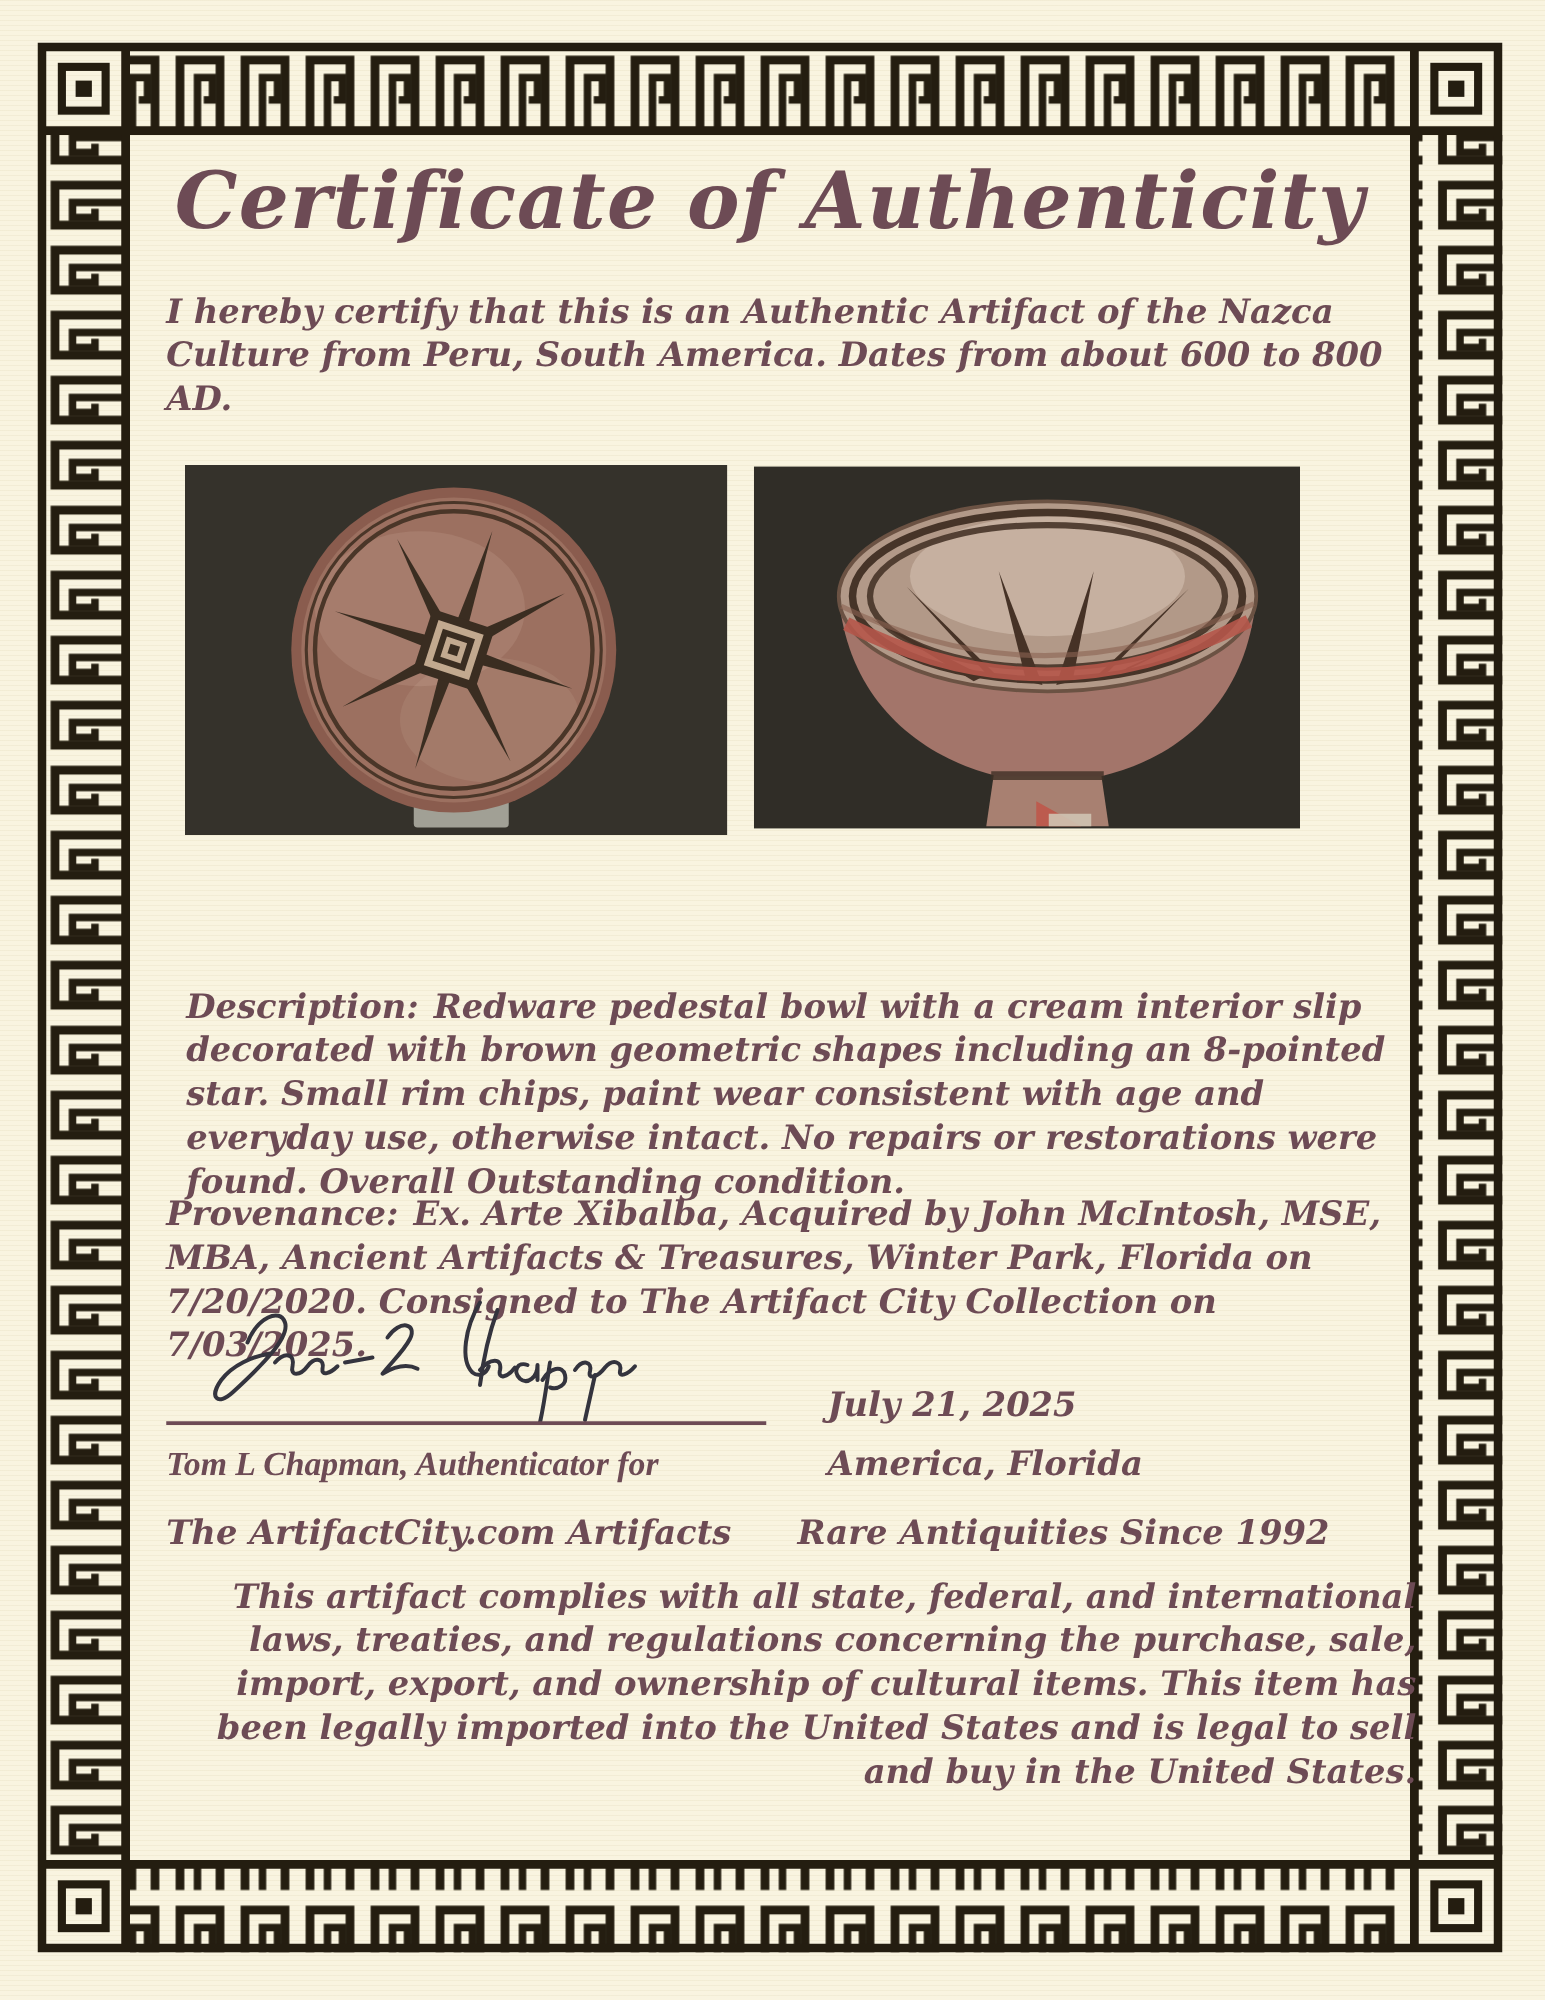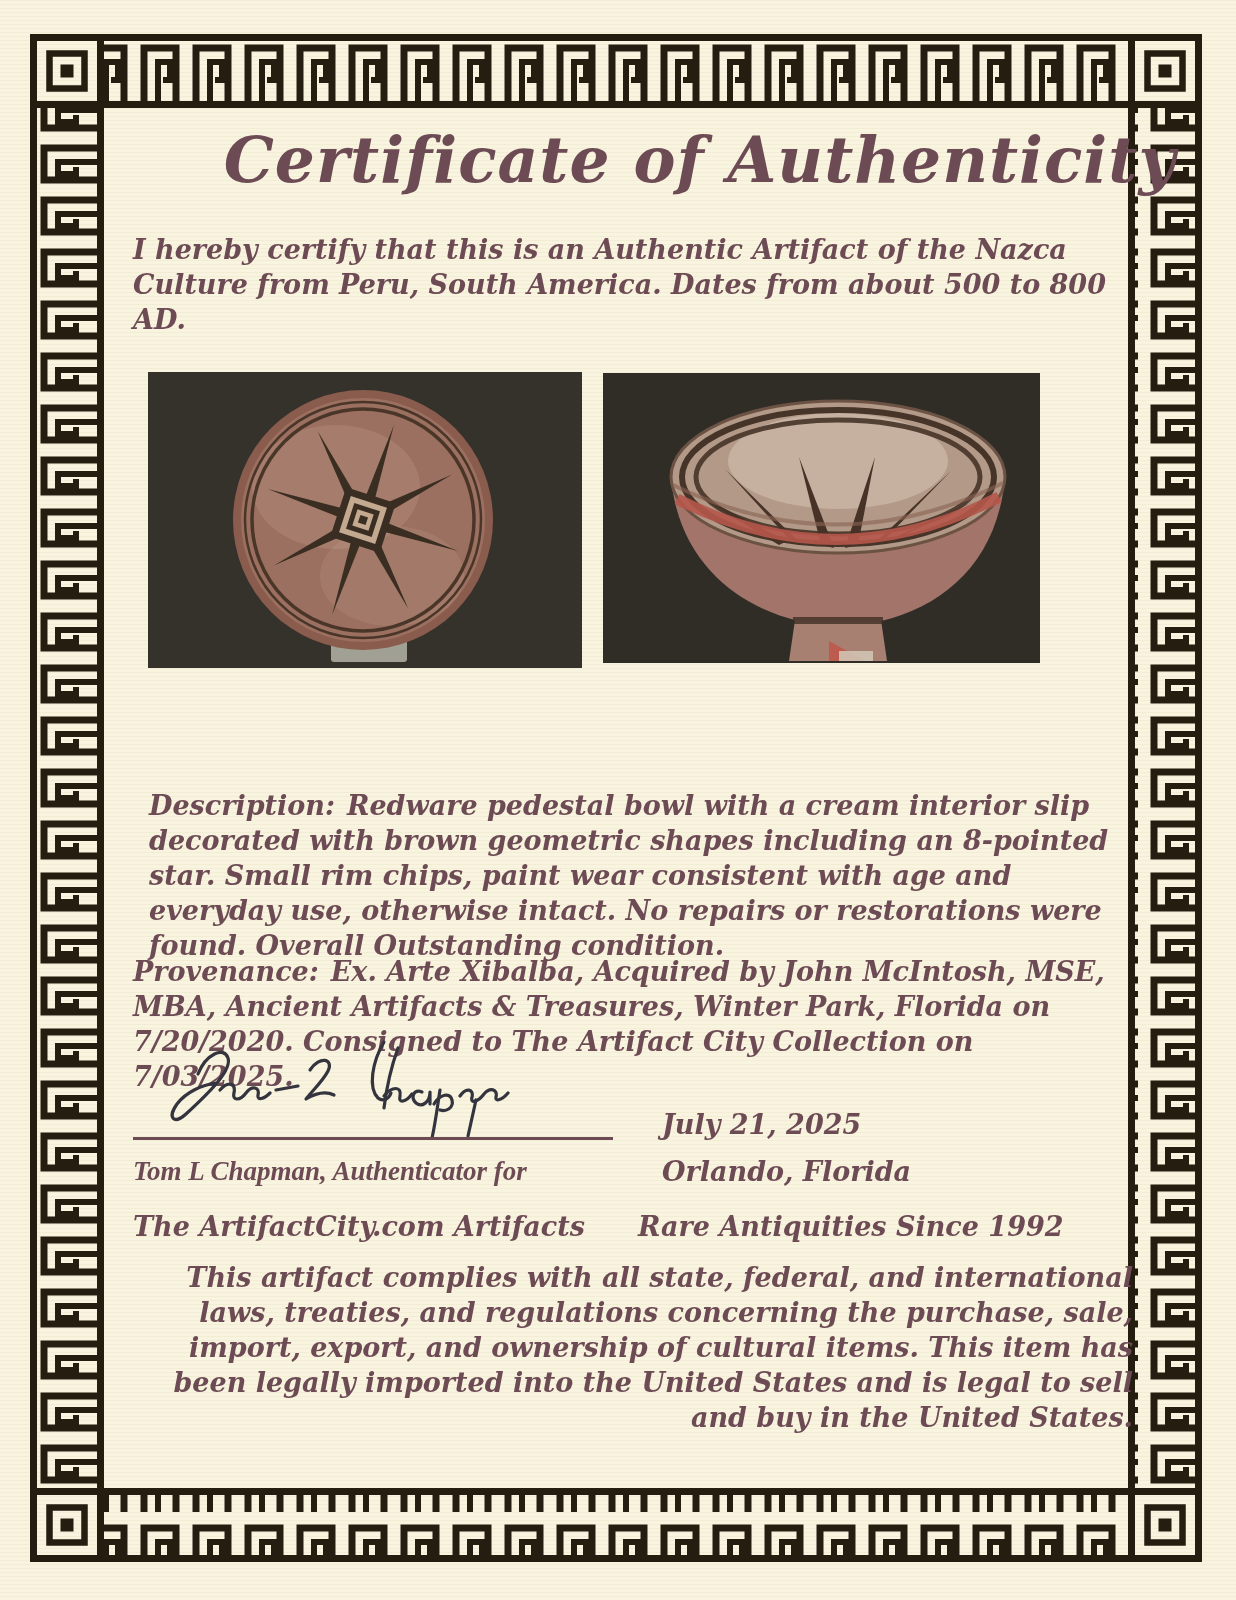--- a/index.html
+++ b/index.html
@@ -12,21 +12,21 @@
       transparent 1px, transparent 4px);
     font-family:"DejaVu Serif", serif;
     font-style:italic;
     font-weight:bold;
     color:#6d4b55;
     overflow:hidden;
   }
   .border-wrap{position:absolute;left:30px;top:34px;width:1172px;height:1528px;}
   .title{
     position:absolute;left:104px;top:126px;width:1024px;margin:0;
-    text-align:right;font-size:63px;letter-spacing:1px;line-height:1.1;padding-left:48px;
+    text-align:center;font-size:63px;letter-spacing:1px;line-height:1.1;
   }
   .para{position:absolute;margin:0;font-size:27px;line-height:35px;}
   .statement{left:133px;top:232px;width:1000px;}
   .dimensions{left:133px;top:690px;width:1000px;}
   .description{left:149px;top:748px;width:985px;margin-top:40px;}
   .provenance{left:133px;top:954px;width:1000px;}
   .legal{left:133px;top:1260px;width:1000px;text-align:right;}
   .lbl{margin-right:12px;}
   .photo{position:absolute;overflow:hidden;}
   .photo-left{left:148px;top:372px;width:434px;height:296px;}
@@ -78,21 +78,21 @@
       </g>
       <use href="#gk-corner" x="0" y="0"></use>
       <use href="#gk-corner" x="1098" y="0"></use>
       <use href="#gk-corner" x="0" y="1454"></use>
       <use href="#gk-corner" x="1098" y="1454"></use>
     </svg>
   </div>
 
   <h1 class="title">Certificate of Authenticity</h1>
 
-  <p class="para statement">I hereby certify that this is an Authentic Artifact of the Nazca Culture from Peru, South America. Dates from about 500 to 800 AD.</p>
+  <p class="para statement">I hereby certify that this is an Authentic Artifact of the Nazca Culture from Peru, South America. Dates from about 600 to 800 AD.</p>
 
   <div class="photo photo-left">
     <svg width="434" height="296" viewBox="0 0 434 296">
       <rect x="0" y="0" width="434" height="296" fill="#35322b"></rect>
       <rect x="183" y="268" width="76" height="22" rx="3" fill="#b4b4a8" opacity="0.85"></rect>
       <circle cx="215" cy="148" r="130" fill="#8a5c4e"></circle>
       <circle cx="215" cy="148" r="122" fill="#9c7060"></circle>
       <ellipse cx="188" cy="115" rx="84" ry="62" fill="rgba(255,240,220,0.10)"></ellipse>
       <ellipse cx="244" cy="204" rx="72" ry="50" fill="rgba(255,240,220,0.08)"></ellipse>
       <circle cx="215" cy="148" r="118" fill="none" stroke="#4a3628" stroke-width="2.5"></circle>
@@ -163,19 +163,19 @@
       <path d="M302,52 C300,64 298,82 294,100"></path>
       <path d="M296,66 C302,56 312,54 314,62 C316,70 308,74 302,72"></path>
       <path d="M322,58 C328,49 336,51 334,59 C332,66 340,64 346,56 C352,49 360,51 358,59 C357,64 364,62 370,55"></path>
       <path d="M338,62 L330,98"></path>
     </g>
   </svg>
   <div class="sig-line"></div>
 
   <p class="sig-row date-text">July 21, 2025</p>
   <p class="sig-row signer-line">Tom L Chapman, Authenticator for</p>
-  <p class="sig-row location-text">Orlando, Florida</p>
+  <p class="sig-row location-text">America, Florida</p>
   <p class="sig-row collection-line">The ArtifactCity.com Artifacts</p>
   <p class="sig-row tagline-text">Rare Antiquities Since 1992</p>
 
   <p class="para legal">This artifact complies with all state, federal, and international laws, treaties, and regulations concerning the purchase, sale, import, export, and ownership of cultural items. This item has been legally imported into the United States and is legal to sell and buy in the United States.</p>
 
 </div>
 
 </body></html>

